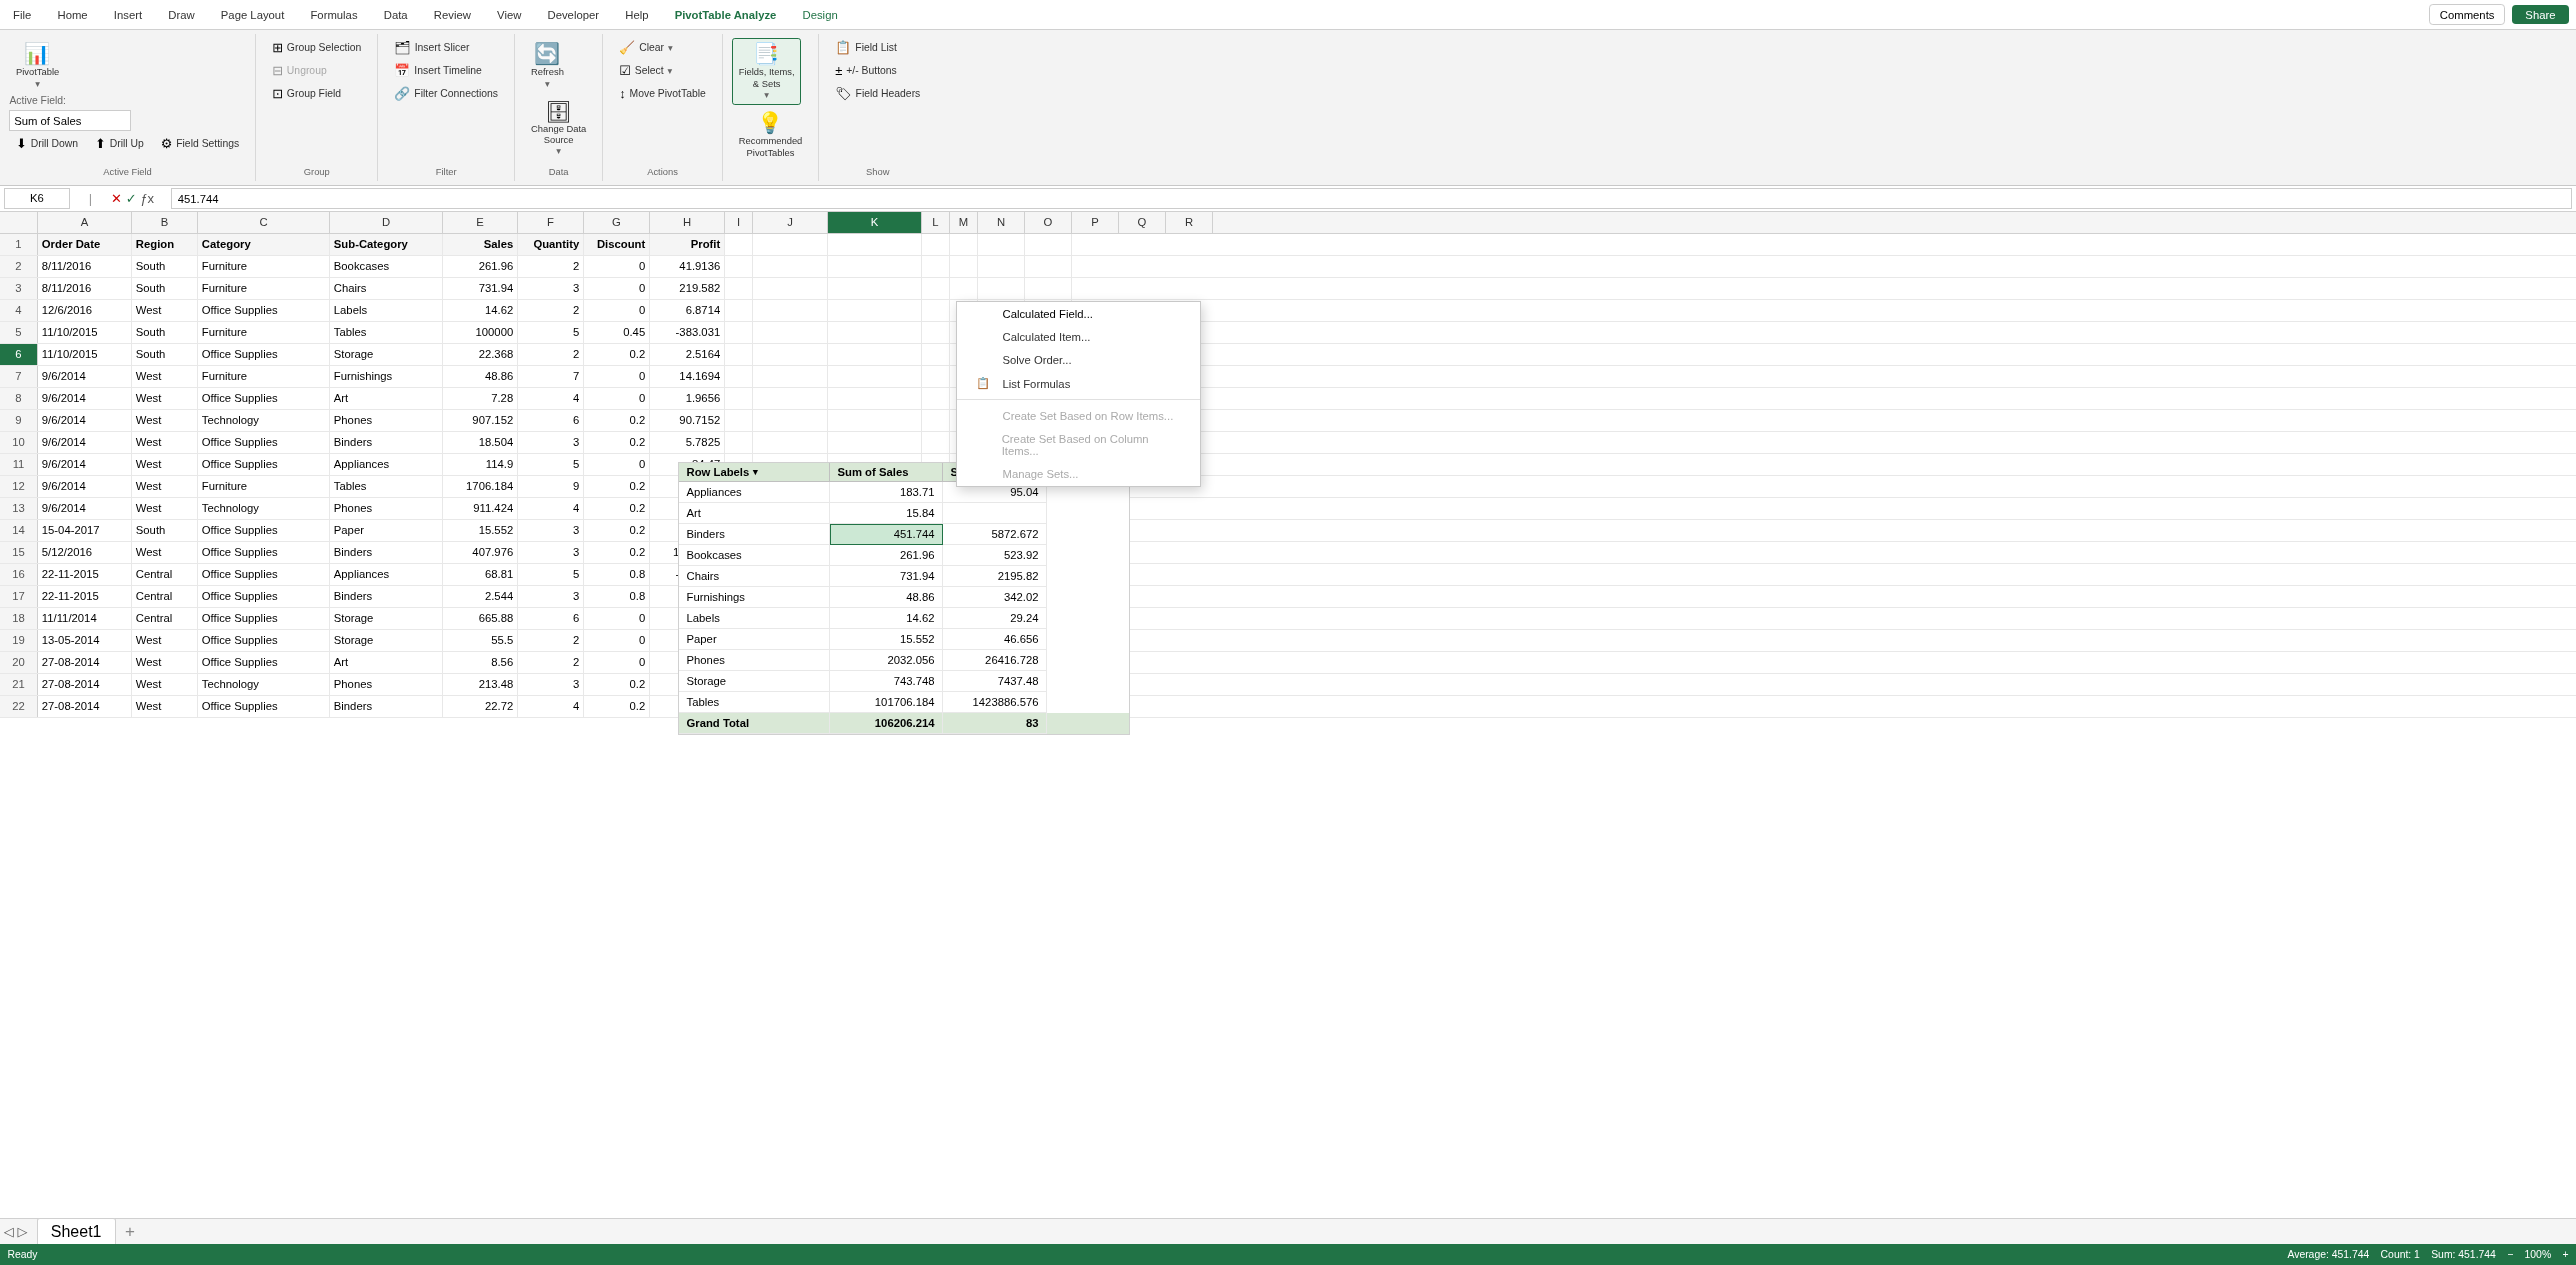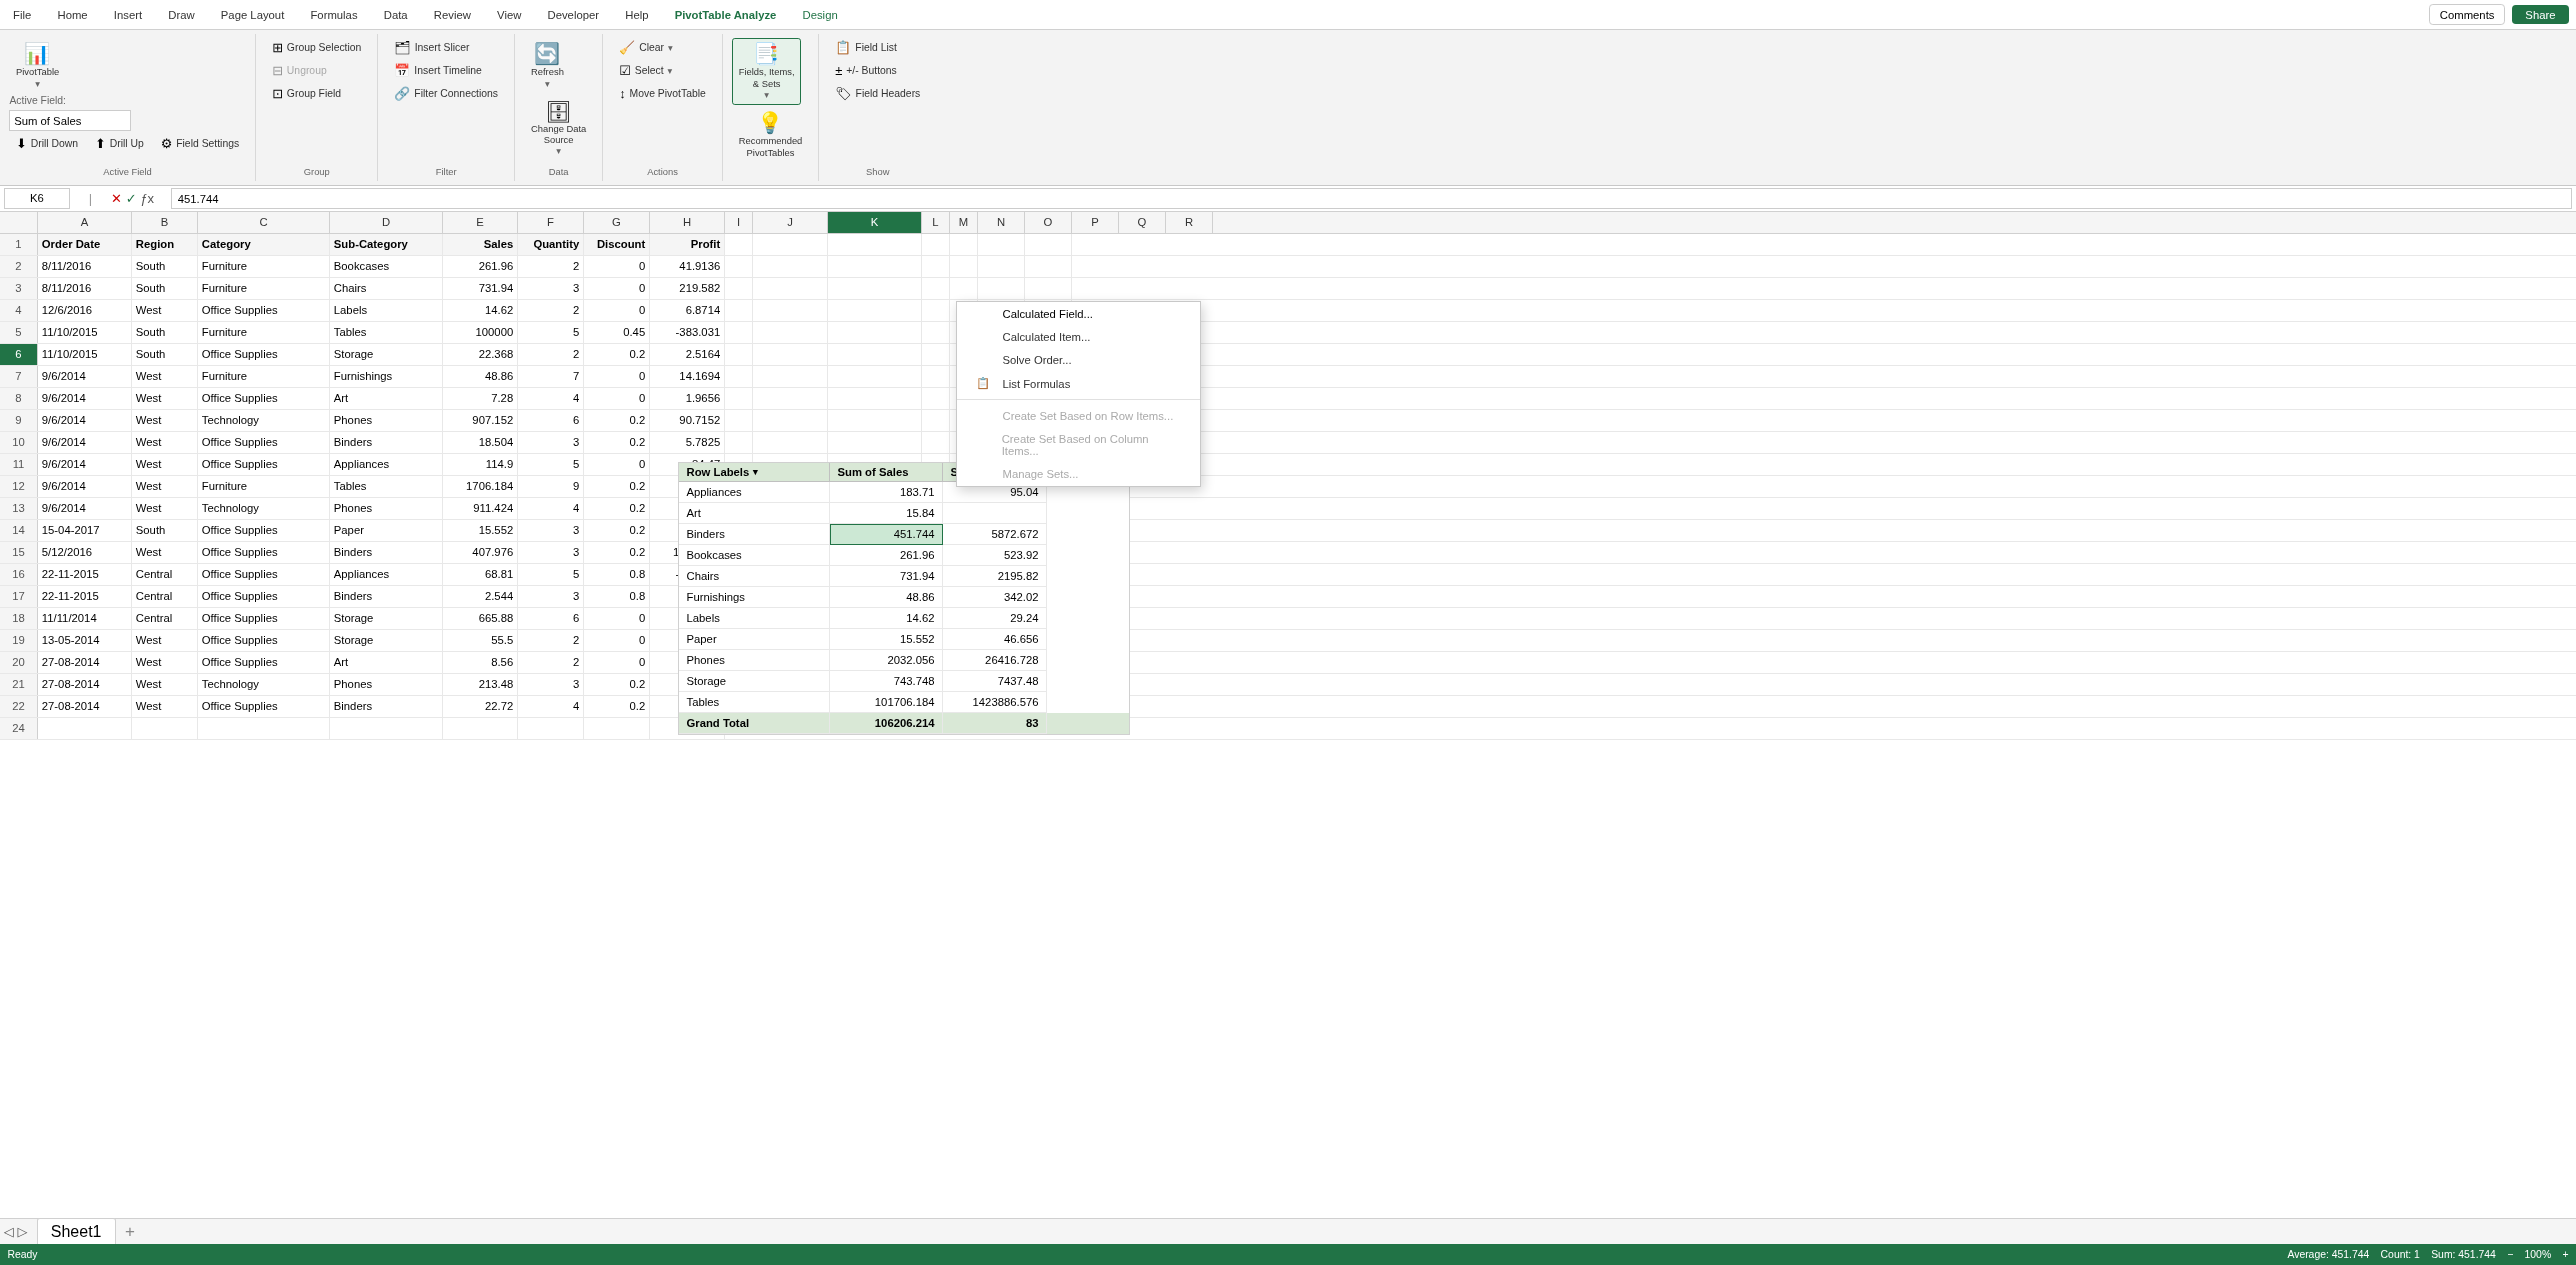--- a/index.html
+++ b/index.html
@@ -679,31 +679,20 @@
       <div class="cell col-g cell-right">0.2</div>
       <div class="cell col-h cell-right">7.384</div>
       <div class="cell col-i"></div>
       <div class="cell" style="width:75px;"></div>
       <div class="cell" style="width:94px;"></div>
       <div class="cell" style="width:28px;"></div>
       <div class="cell" style="width:28px;"></div>
       <div class="cell" style="width:47px;"></div>
       <div class="cell" style="width:47px;"></div>
     </div>
-          <div class="data-row">
-            <div class="row-num">24</div>
-      <div class="cell col-a"></div>
-      <div class="cell col-b"></div>
-      <div class="cell col-c"></div>
-      <div class="cell col-d"></div>
-      <div class="cell col-e"></div>
-      <div class="cell col-f"></div>
-      <div class="cell col-g"></div>
-      <div class="cell col-h"></div>
-          </div>
         </div>
     </div>
 
     <div class="pivot-overlay">
       <div class="pivot-header-row">
         <div class="pivot-header-cell pivot-col1">
           <span>Row Labels</span>
           <span style="font-size:9.4px;">▾</span>
         </div>
         <div class="pivot-header-cell pivot-col2">Sum of Sales</div>

